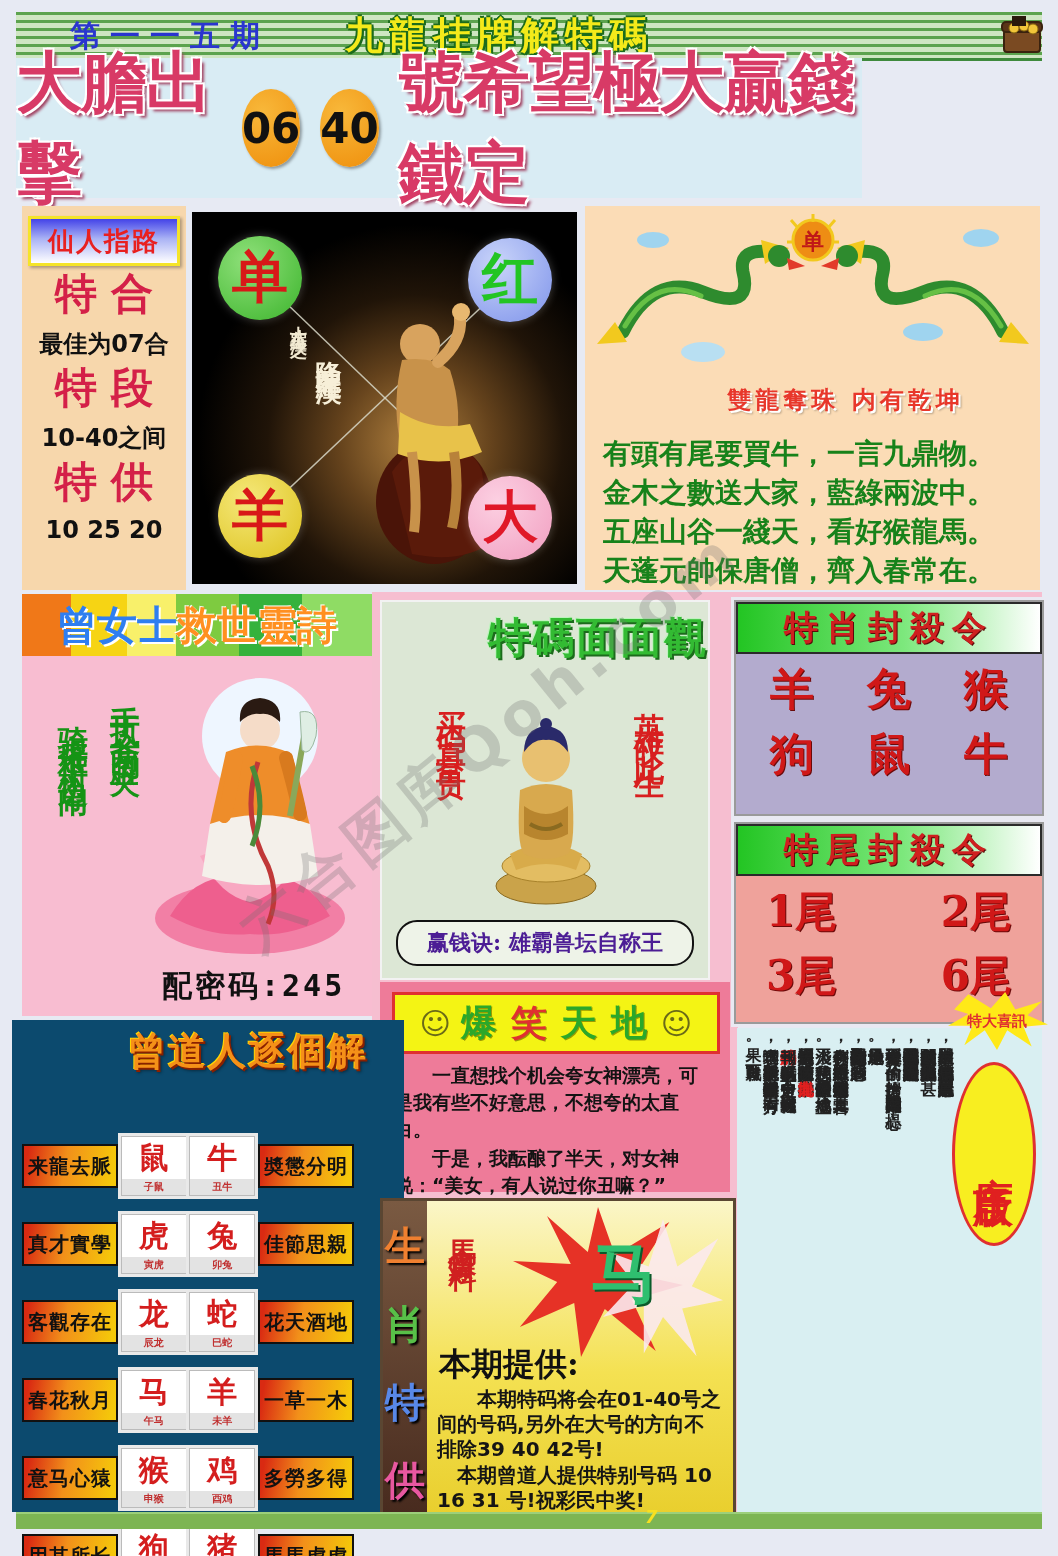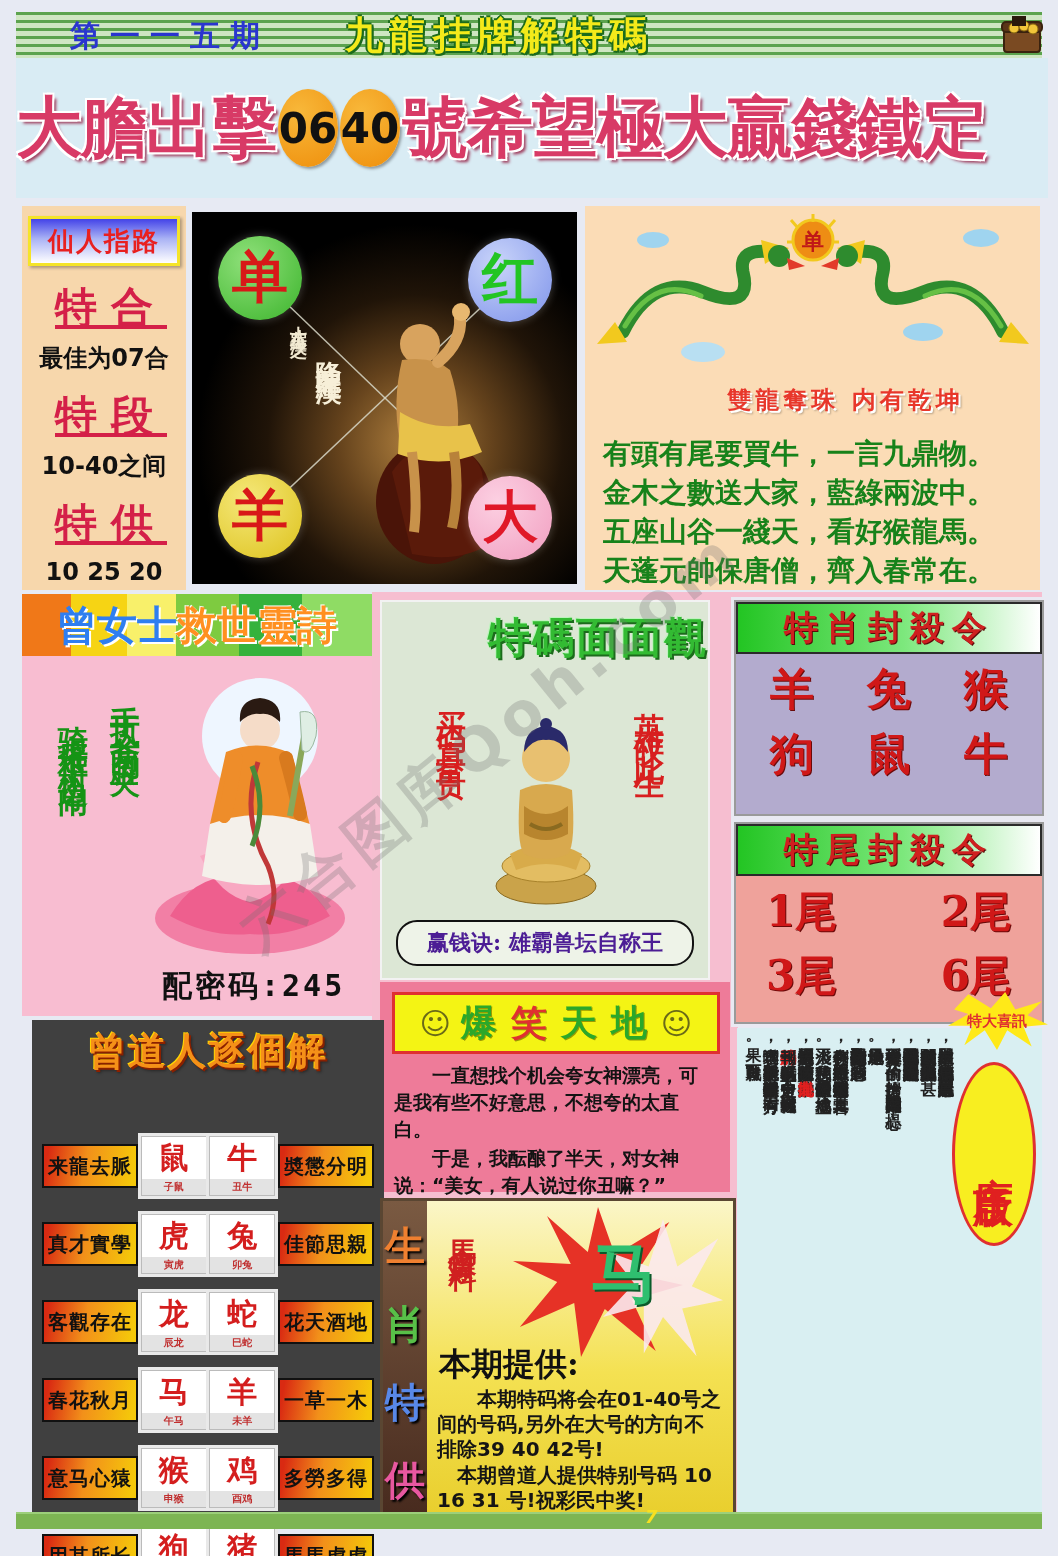--- a/index.html
+++ b/index.html
@@ -12,38 +12,38 @@
     background:repeating-linear-gradient(180deg,#5ca34e 0 3px,#cfe6c2 3px 8px);
     border-bottom:3px solid #3f8a3c;}
   .issue{left:70px;top:16px;font-size:30px;font-weight:bold;color:#2a35cf;letter-spacing:10px;
     font-family:"DejaVu Serif","Liberation Serif",serif;}
   .masthead{left:345px;top:10px;font-size:38px;font-weight:bold;color:#f4ea1a;letter-spacing:6px;
     font-family:"DejaVu Serif","Liberation Serif",serif;
     text-shadow:2px 0 #1c6b1c,-2px 0 #1c6b1c,0 2px #1c6b1c,0 -2px #1c6b1c,2px 2px #1c6b1c;}
   .chest{left:998px;top:14px;width:48px;height:42px;}
 
   
-  .headline{left:16px;top:58px;width:1032px;height:140px;background:#d9ecf4;
-    display:flex;align-items:center;justify-content:flex-start;gap:2px;}
+  .headline{left:16px;top:58px;width:846px;height:140px;background:#d9ecf4;
+    display:flex;align-items:center;justify-content:flex-end;gap:20px;}
   .headline .big{font-size:66px;font-weight:900;color:#d83a66;letter-spacing:-1px;
     font-family:"DejaVu Serif","Liberation Serif",serif;
     text-shadow:2px 2px 0 #ffffff,-2px -2px 0 #ffffff,2px -2px 0 #ffffff,-2px 2px 0 #ffffff,4px 4px 3px #a04060;}
   .numcircle{width:60px;height:78px;border-radius:50%;background:radial-gradient(circle at 35% 30%,#f8b83a,#ef8f0c);
     display:flex;align-items:center;justify-content:center;font-size:42px;font-weight:bold;color:#111;
     box-shadow:2px 2px 3px rgba(0,0,0,.35);}
 
   
   .immortal{left:22px;top:206px;width:164px;height:384px;background:#f7d7ac;
     display:flex;flex-direction:column;align-items:center;}
   .immortal-title{margin-top:10px;width:146px;height:44px;display:flex;align-items:center;justify-content:center;
     background:linear-gradient(180deg,#4343e8 0%,#aab3f5 45%,#ffffff 100%);
     border:3px solid #f5e428;font-size:26px;font-weight:bold;color:#e82020;letter-spacing:2px;
     box-shadow:2px 2px 3px rgba(0,0,0,.3);}
-  .imm-label{margin-top:14px;font-size:42px;font-weight:900;color:#d42048;letter-spacing:14px;padding-left:14px;
-    font-family:"DejaVu Serif","Liberation Serif",serif;text-decoration:underline;}
+  .imm-label{font-size:42px;font-weight:900;color:#d42048;letter-spacing:14px;padding-left:14px;
+    font-family:"DejaVu Serif","Liberation Serif",serif;}
   .imm-value{margin-top:6px;font-size:24px;font-weight:bold;color:#111;}
 
   
   .arhat{left:192px;top:212px;width:385px;height:372px;background:
     radial-gradient(circle at 58% 62%,#b0803e 0%,#64421c 24%,#201408 46%,#000 68%),#000;}
   .arhat svg.lines{position:absolute;left:0;top:0;}
   .ccircle{position:absolute;width:84px;height:84px;border-radius:50%;
     display:flex;align-items:center;justify-content:center;font-size:56px;font-weight:900;
     font-family:"DejaVu Serif","Liberation Serif",serif;box-shadow:0 0 10px rgba(255,255,255,.25);}
   .c-dan{left:26px;top:24px;background:radial-gradient(circle at 35% 30%,#8fe07a,#3cb42c);color:#d81818;}
@@ -133,21 +133,21 @@
   .burst-char{position:absolute;left:208px;top:28px;font-size:66px;font-weight:900;color:#2fbf6f;
     text-shadow:2px 2px 0 #0a5a2a;font-family:"DejaVu Serif","Liberation Serif",serif;}
   .offer-vt{position:absolute;left:60px;top:16px;writing-mode:vertical-rl;text-orientation:upright;height:160px;
     font-size:28px;font-weight:900;color:#d02020;letter-spacing:8px;font-family:"DejaVu Serif","Liberation Serif",serif;}
   .offer-head{position:absolute;left:56px;top:142px;font-size:32px;font-weight:900;color:#111;
     font-family:"DejaVu Serif","Liberation Serif",serif;}
   .offer-p{position:absolute;left:54px;width:286px;font-size:20px;font-weight:bold;color:#151515;line-height:25px;}
   .op1{top:186px;text-indent:2em;} .op2{top:262px;text-indent:1em;}
 
   
-  .fortune{left:32px;top:1020px;width:352px;height:492px;background:#404040;}
+  .fortune{left:12px;top:1020px;width:352px;height:492px;background:#0c4a6e;padding-left:40px;}
   .fort-title{position:absolute;width:100%;text-align:center;font-weight:900;font-size:38px;letter-spacing:2px;
     color:#f59018;text-shadow:2px 2px 0 #8a2000,-1px -1px 0 #ffd700,3px 3px 3px rgba(0,0,0,.4);
     font-family:"DejaVu Serif","Liberation Serif",serif;}
   .ft1{top:6px;} .ft2{top:60px;}
   .fgrid{position:absolute;left:10px;top:116px;width:332px;display:grid;
     grid-template-columns:96px 66px 66px 96px;grid-auto-rows:60px;justify-content:space-between;row-gap:18px;}
   .phrase{align-self:center;height:40px;display:flex;align-items:center;justify-content:center;
     background:linear-gradient(100deg,#d92a12 5%,#f2901a 45%,#f5c80a 95%);border:2px solid #111;
     font-size:20px;font-weight:900;color:#111;letter-spacing:1px;
     font-family:"DejaVu Serif","Liberation Serif",serif;}

